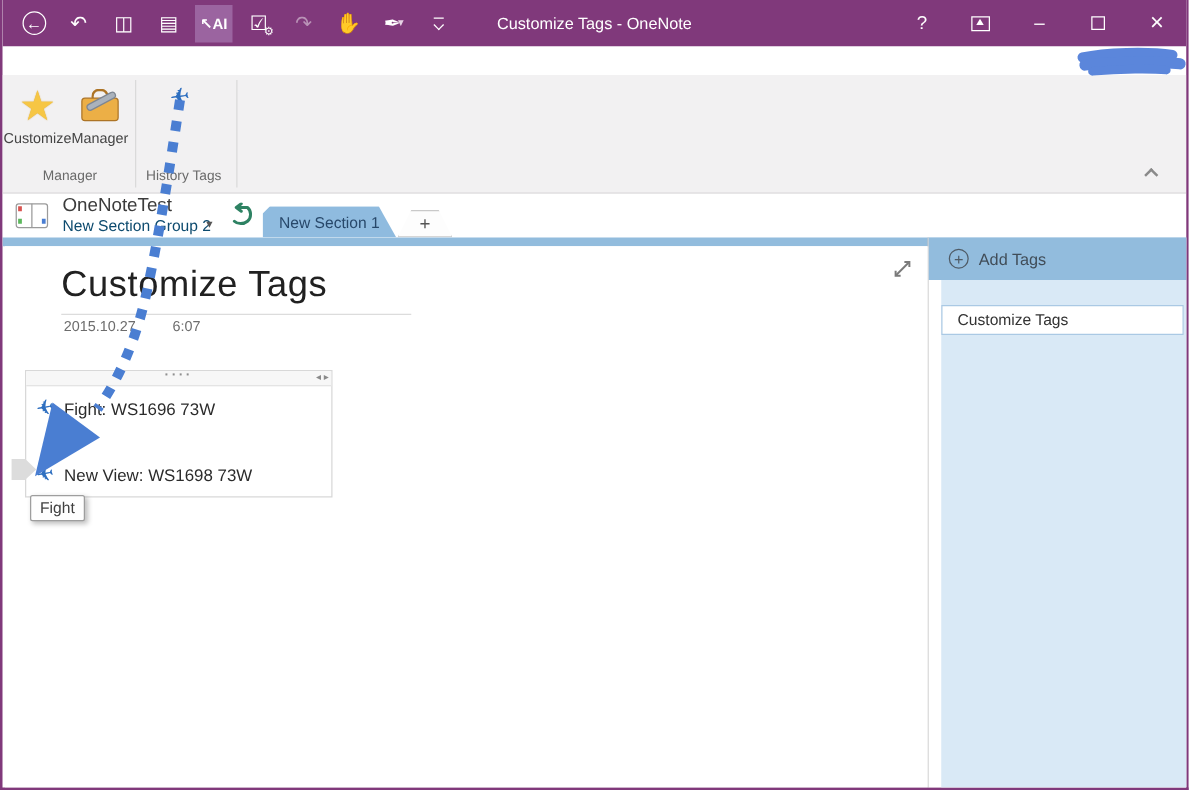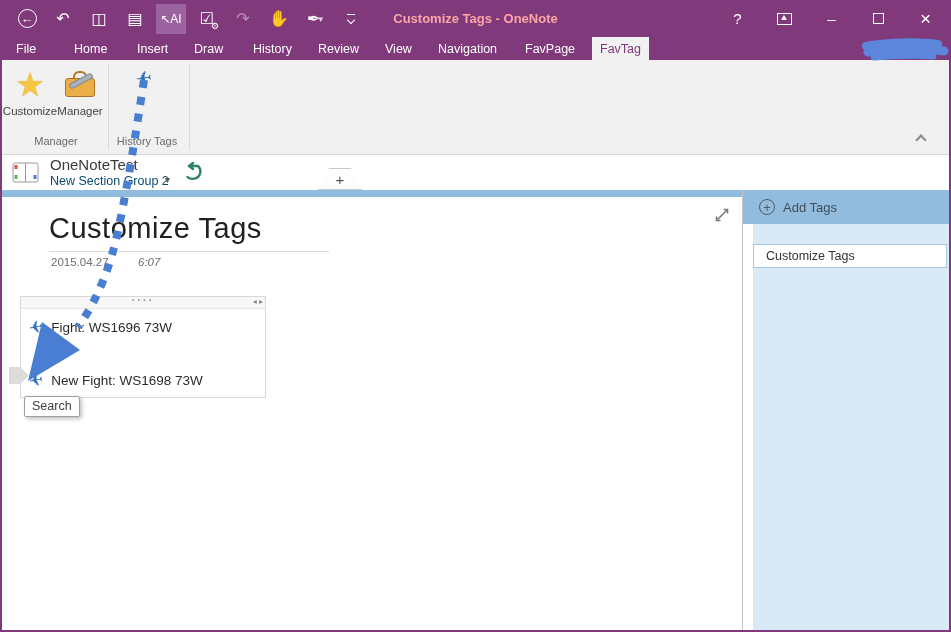--- a/index.html
+++ b/index.html
@@ -10,29 +10,29 @@
 
   
   .titlebar { position:absolute; left:0; top:0; width:100%; height:37px; background:#80397b; }
   .qat { position:absolute; left:10px; top:0; height:37px; display:flex; align-items:center; gap:6px; }
   .qat-btn { min-width:30px; height:30px; display:flex; align-items:center; justify-content:center;
              color:#fff; font-size:16px; position:relative; }
   .qat-btn.hl { background:#9b64a0; }
   .qat-btn.dim { opacity:.45; }
   .circle { border:1.5px solid #fff; border-radius:50%; width:19px; height:19px; display:flex;
             align-items:center; justify-content:center; font-size:13px; }
-  .ai-glyph { font-size:12px; font-weight:normal; letter-spacing:0; }
+  .ai-glyph { font-size:12px; font-weight:bold; letter-spacing:0; }
   .mini-gear { position:absolute; right:3px; bottom:3px; font-size:9px; }
   .qat-caret { color:#e6d2e4; font-size:9px; margin-left:-2px; }
   .qat-chev { display:flex; flex-direction:column; align-items:center; gap:2px; }
   .qat-chev .bar { width:8px; height:0; border-top:1.5px solid #fff; }
   .chev { width:6px; height:6px; border-right:1.5px solid #fff; border-bottom:1.5px solid #fff;
           transform:rotate(45deg); }
   .win-title { position:absolute; left:0; right:0; top:0; height:37px; display:flex; align-items:center;
-               justify-content:center; color:#fca5a5; font-size:13px; pointer-events:none;font-weight:bold; }
+               justify-content:center; color:#ffffff; font-size:13px; pointer-events:none; }
   .win-controls { position:absolute; right:0; top:0; height:37px; display:flex; }
   .win-btn { width:47px; height:37px; display:flex; align-items:center; justify-content:center;
              color:#fff; font-size:15px; }
   .max-box { width:11px; height:11px; border:1.5px solid #fff; }
   .restore-box { width:15px; height:12px; border:1.5px solid #fff; position:relative; }
   .restore-box i { position:absolute; left:3px; top:1px; width:0; height:0;
                    border-left:3.5px solid transparent; border-right:3.5px solid transparent;
                    border-bottom:5px solid #fff; }
 
   
@@ -98,21 +98,21 @@
                border:1px solid #aac9e4; display:flex; align-items:center; padding-left:12px;
                font-size:12.5px; color:#333; }
   .panel-divider { position:absolute; left:740px; top:190px; width:1px; height:440px; background:#c5c5c5; }
 
   
   .canvas { position:absolute; left:2px; top:197px; width:738px; height:433px; background:#fff; }
   .page-title { position:absolute; left:45px; top:15px; font-size:29px; font-weight:300;
                 color:#212121; letter-spacing:.5px; }
   .title-rule { position:absolute; left:45px; top:54px; width:280px; border-top:1px solid #dcdcdc; }
   .page-date { position:absolute; left:47px; top:59px; font-size:11.5px; color:#6d6d6d; }
-  .page-time { position:absolute; left:134px; top:59px; font-size:11.5px; color:#6d6d6d;font-style:italic; }
+  .page-time { position:absolute; left:134px; top:59px; font-size:11.5px; color:#6d6d6d; }
   .expand-ic { position:absolute; left:710px; top:10px; }
 
   .note-box { position:absolute; left:16px; top:99px; width:246px; height:102px;
               border:1px solid #d8d8d8; background:#fff; }
   .note-head { position:absolute; left:0; top:0; width:100%; height:12px; background:#f7f7f7;
                border-bottom:1px solid #e4e4e4; }
   .note-dots { position:absolute; left:0; right:0; top:-3px; text-align:center; font-size:11px;
                color:#8f8f8f; letter-spacing:2px; font-weight:bold; }
   .note-resize { position:absolute; right:2px; top:0; font-size:8px; color:#8a8a8a; }
   .note-line { position:absolute; left:8px; display:flex; align-items:center; gap:8px;
@@ -179,32 +179,20 @@
           </span>
       </div>
       <div class="win-btn">–</div>
       <div class="win-btn">
         <span class="max-box"></span>
       </div>
       <div class="win-btn" style="font-size:19px;">×</div>
     </div>
   </div>
 
-  <div class="menubar">
-    <div class="menu-item" style="left:10px;">File</div>
-    <div class="menu-item" style="left:68px;">Home</div>
-    <div class="menu-item" style="left:131px;">Insert</div>
-    <div class="menu-item" style="left:188px;">Draw</div>
-    <div class="menu-item" style="left:247px;">History</div>
-    <div class="menu-item" style="left:312px;">Review</div>
-    <div class="menu-item" style="left:379px;">View</div>
-    <div class="menu-item" style="left:432px;">Navigation</div>
-    <div class="menu-item" style="left:519px;">FavPage</div>
-    <div class="menu-item active" style="left:590px; width:57px;">FavTag</div>
-  </div>
 
   <div class="ribbon">
     <div class="rib-btn" style="left:4px;">
       <span class="big-icon">
           <span class="star">★</span>
         </span>
       <span>Customize</span>
     </div>
     <div class="rib-btn" style="left:54px;">
       <span class="big-icon">
@@ -233,20 +221,21 @@
       <rect x="2.5" y="4" width="3" height="4" fill="#d9534f"></rect>
       <rect x="2.5" y="14" width="3" height="4" fill="#5cb85c"></rect>
       <rect x="21.5" y="14" width="3" height="4" fill="#4a7ed2"></rect>
     </svg>
     <div class="nb-name">OneNoteTest</div>
     <div class="nb-section">New Section Group 2</div>
     <div class="nb-caret">▾</div>
     <svg width="20" height="21" style="position:absolute;left:180px;top:7px;">
       <path d="M16 4 H7 M7 4 L11 1 M7 4 L11 7 M16 4 C 19 6.5 19.5 12 16 15 C 13 17.5 8 17.5 5.5 15" stroke="#2e8263" stroke-width="2.4" fill="none" stroke-linecap="round"></path>
     </svg>
+    <div class="section-tab">New Section 1</div>
     <div class="new-tab">+</div>
     <div class="search-box">
       <input placeholder="Search (Ctrl+E)" style="">
       <svg width="14" height="14">
         <circle cx="5.6" cy="5.6" r="4" fill="none" stroke="#2b579a" stroke-width="1.6"></circle>
         <line x1="8.8" y1="8.8" x2="12.6" y2="12.6" stroke="#2b579a" stroke-width="1.8"></line>
       </svg>
       <span class="search-caret"></span>
     </div>
   </div>
@@ -265,39 +254,39 @@
   </div>
 
   <div class="canvas">
     <svg class="expand-ic" width="16" height="16">
       <line x1="3" y1="13" x2="13" y2="3" stroke="#7a7a7a" stroke-width="1.6"></line>
       <path d="M9.5 2.5 H13.5 V6.5" fill="none" stroke="#7a7a7a" stroke-width="1.6"></path>
       <path d="M6.5 13.5 H2.5 V9.5" fill="none" stroke="#7a7a7a" stroke-width="1.6"></path>
     </svg>
     <div class="page-title">Customize Tags</div>
     <div class="title-rule"></div>
-    <div class="page-date">2015.04.27</div>
+    <div class="page-date">2015.10.27</div>
     <div class="page-time">6:07</div>
 
     <div class="note-box">
       <div class="note-head">
         <span class="note-dots">····</span>
         <span class="note-resize">◂ ▸</span>
       </div>
       <div class="note-line" style="top:20px;">
         <span class="plane-ic">✈</span>
         <span>Fight: WS1696 73W</span>
       </div>
       <div class="note-line" style="top:73px;">
         <span class="plane-ic">✈</span>
-        <span>New Fight: WS1698 73W</span>
+        <span>New View: WS1698 73W</span>
       </div>
     </div>
     <div class="para-handle"></div>
-    <div class="tooltip">Search</div>
+    <div class="tooltip">Fight</div>
   </div>
 
   <svg class="overlay" width="951" height="632">
     <path d="M142 80 C 134 132 126 184 117 226 C 109 266 95 301 76 327" fill="none" stroke="#4a7ed2" stroke-width="8" stroke-dasharray="8 9"></path>
     <polygon points="40,322 78,350 26,381" fill="#4a7ed2"></polygon>
     <g stroke="#5b86db" fill="none" stroke-linecap="round">
       <path d="M864 46 C 882 42 916 41 936 44" stroke-width="8"></path>
       <path d="M866 52 C 890 49 926 49 942 51" stroke-width="9"></path>
       <path d="M872 57 C 895 55 920 55 931 56" stroke-width="7"></path>
     </g>

